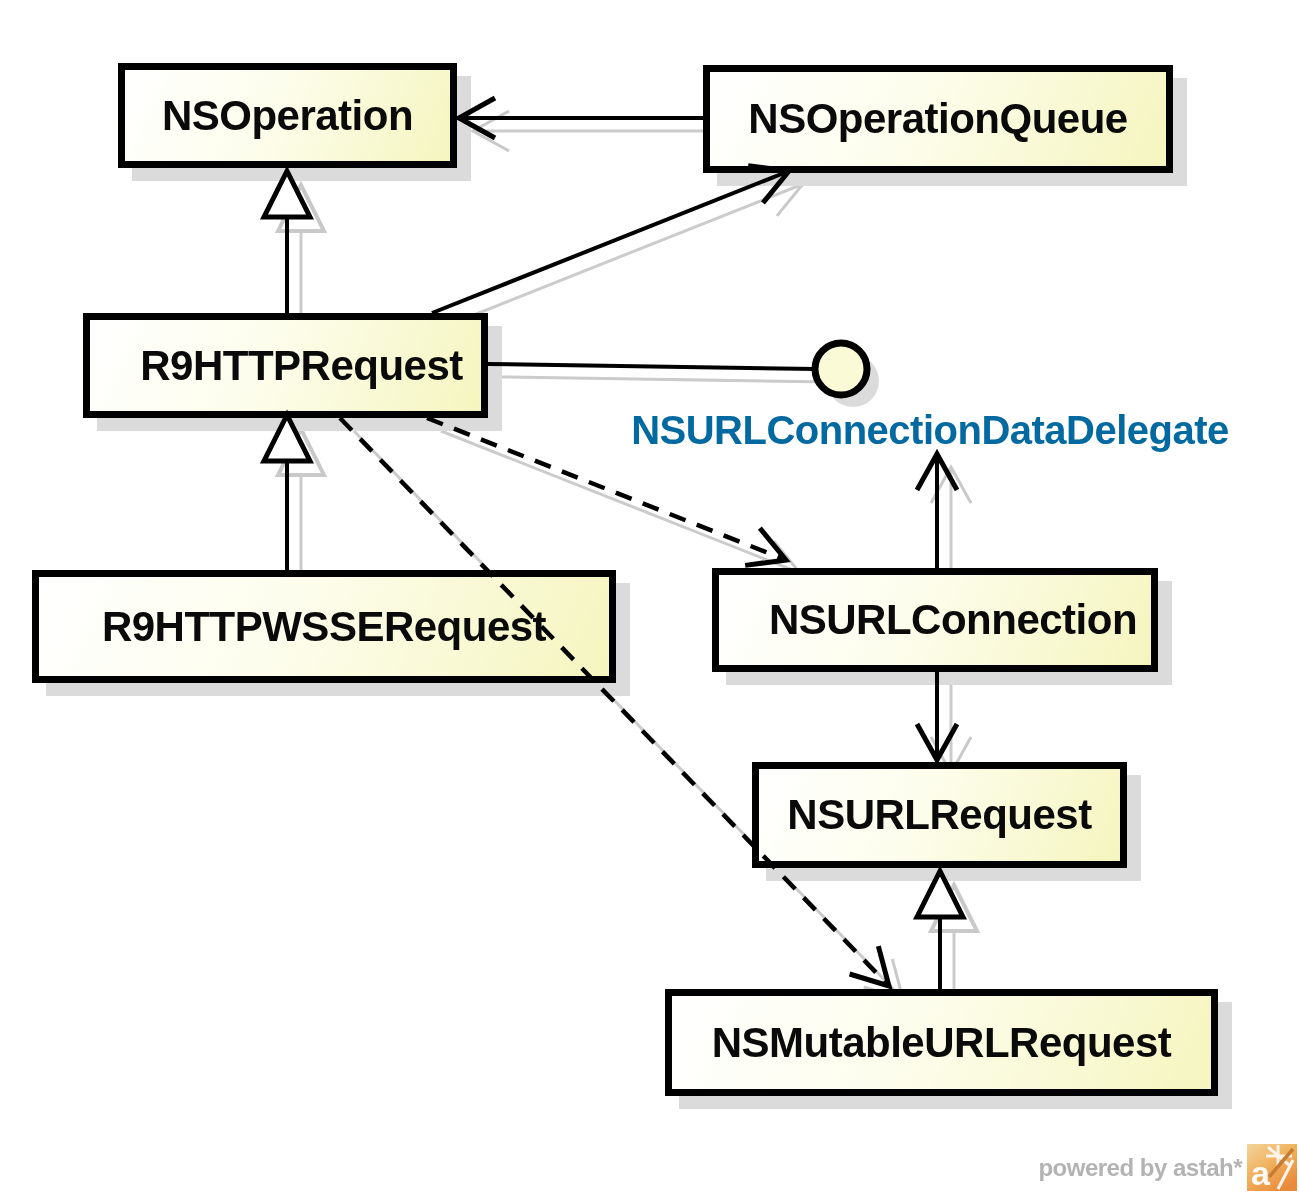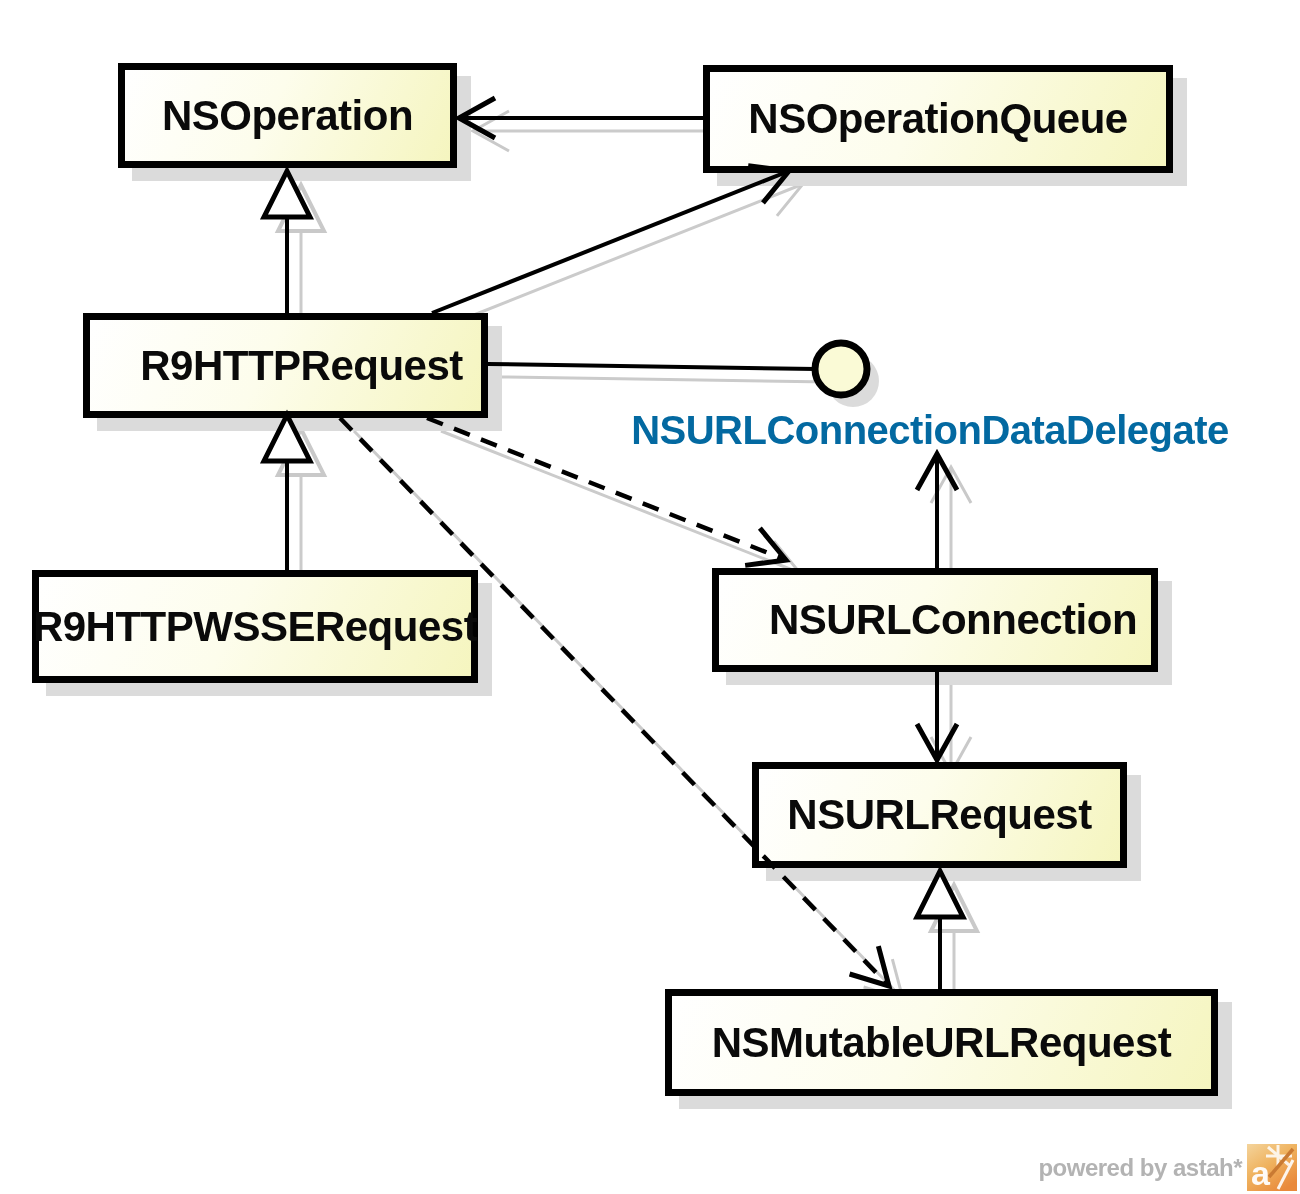--- a/index.html
+++ b/index.html
@@ -11,21 +11,21 @@
 
   .node{position:absolute;box-sizing:border-box;border:7px solid #000;
         background:linear-gradient(115deg,#ffffff 0%,#fdfdec 45%,#f5f5bf 100%);
         box-shadow:14px 13px 0 0 #dbdbdb;
         display:flex;align-items:center;justify-content:center;z-index:2;}
   .node span{font-weight:700;font-size:42px;line-height:1;color:#0a0a0a;letter-spacing:-0.5px;white-space:nowrap;}
 
   .n-nsoperation        {left:118px;top:63px; width:339px;height:105px;}
   .n-nsoperationqueue   {left:703px;top:65px; width:470px;height:108px;}
   .n-r9httprequest      {left:83px; top:313px;width:405px;height:105px;padding-left:32px;}
-  .n-r9httpwsserequest  {left:32px; top:570px;width:446px;height:113px;justify-content:center;}
+  .n-r9httpwsserequest  {left:32px; top:570px;width:584px;height:113px;justify-content:center;}
   .n-nsurlconnection    {left:712px;top:568px;width:446px;height:104px;padding-left:36px;}
   .n-nsurlrequest       {left:752px;top:762px;width:375px;height:106px;}
   .n-nsmutableurlrequest{left:665px;top:989px;width:553px;height:107px;}
 
   .iface-label{position:absolute;left:560px;top:406px;width:740px;height:48px;z-index:4;
                text-align:center;font-weight:700;font-size:40px;line-height:48px;
                color:#0369a1;letter-spacing:-0.5px;white-space:nowrap;}
 
   .watermark{position:absolute;right:3px;bottom:3px;z-index:4;display:flex;align-items:center;gap:5px;}
   .wm-text{font-weight:700;font-size:24px;color:#b3b3b3;letter-spacing:-0.5px;line-height:46px;}

